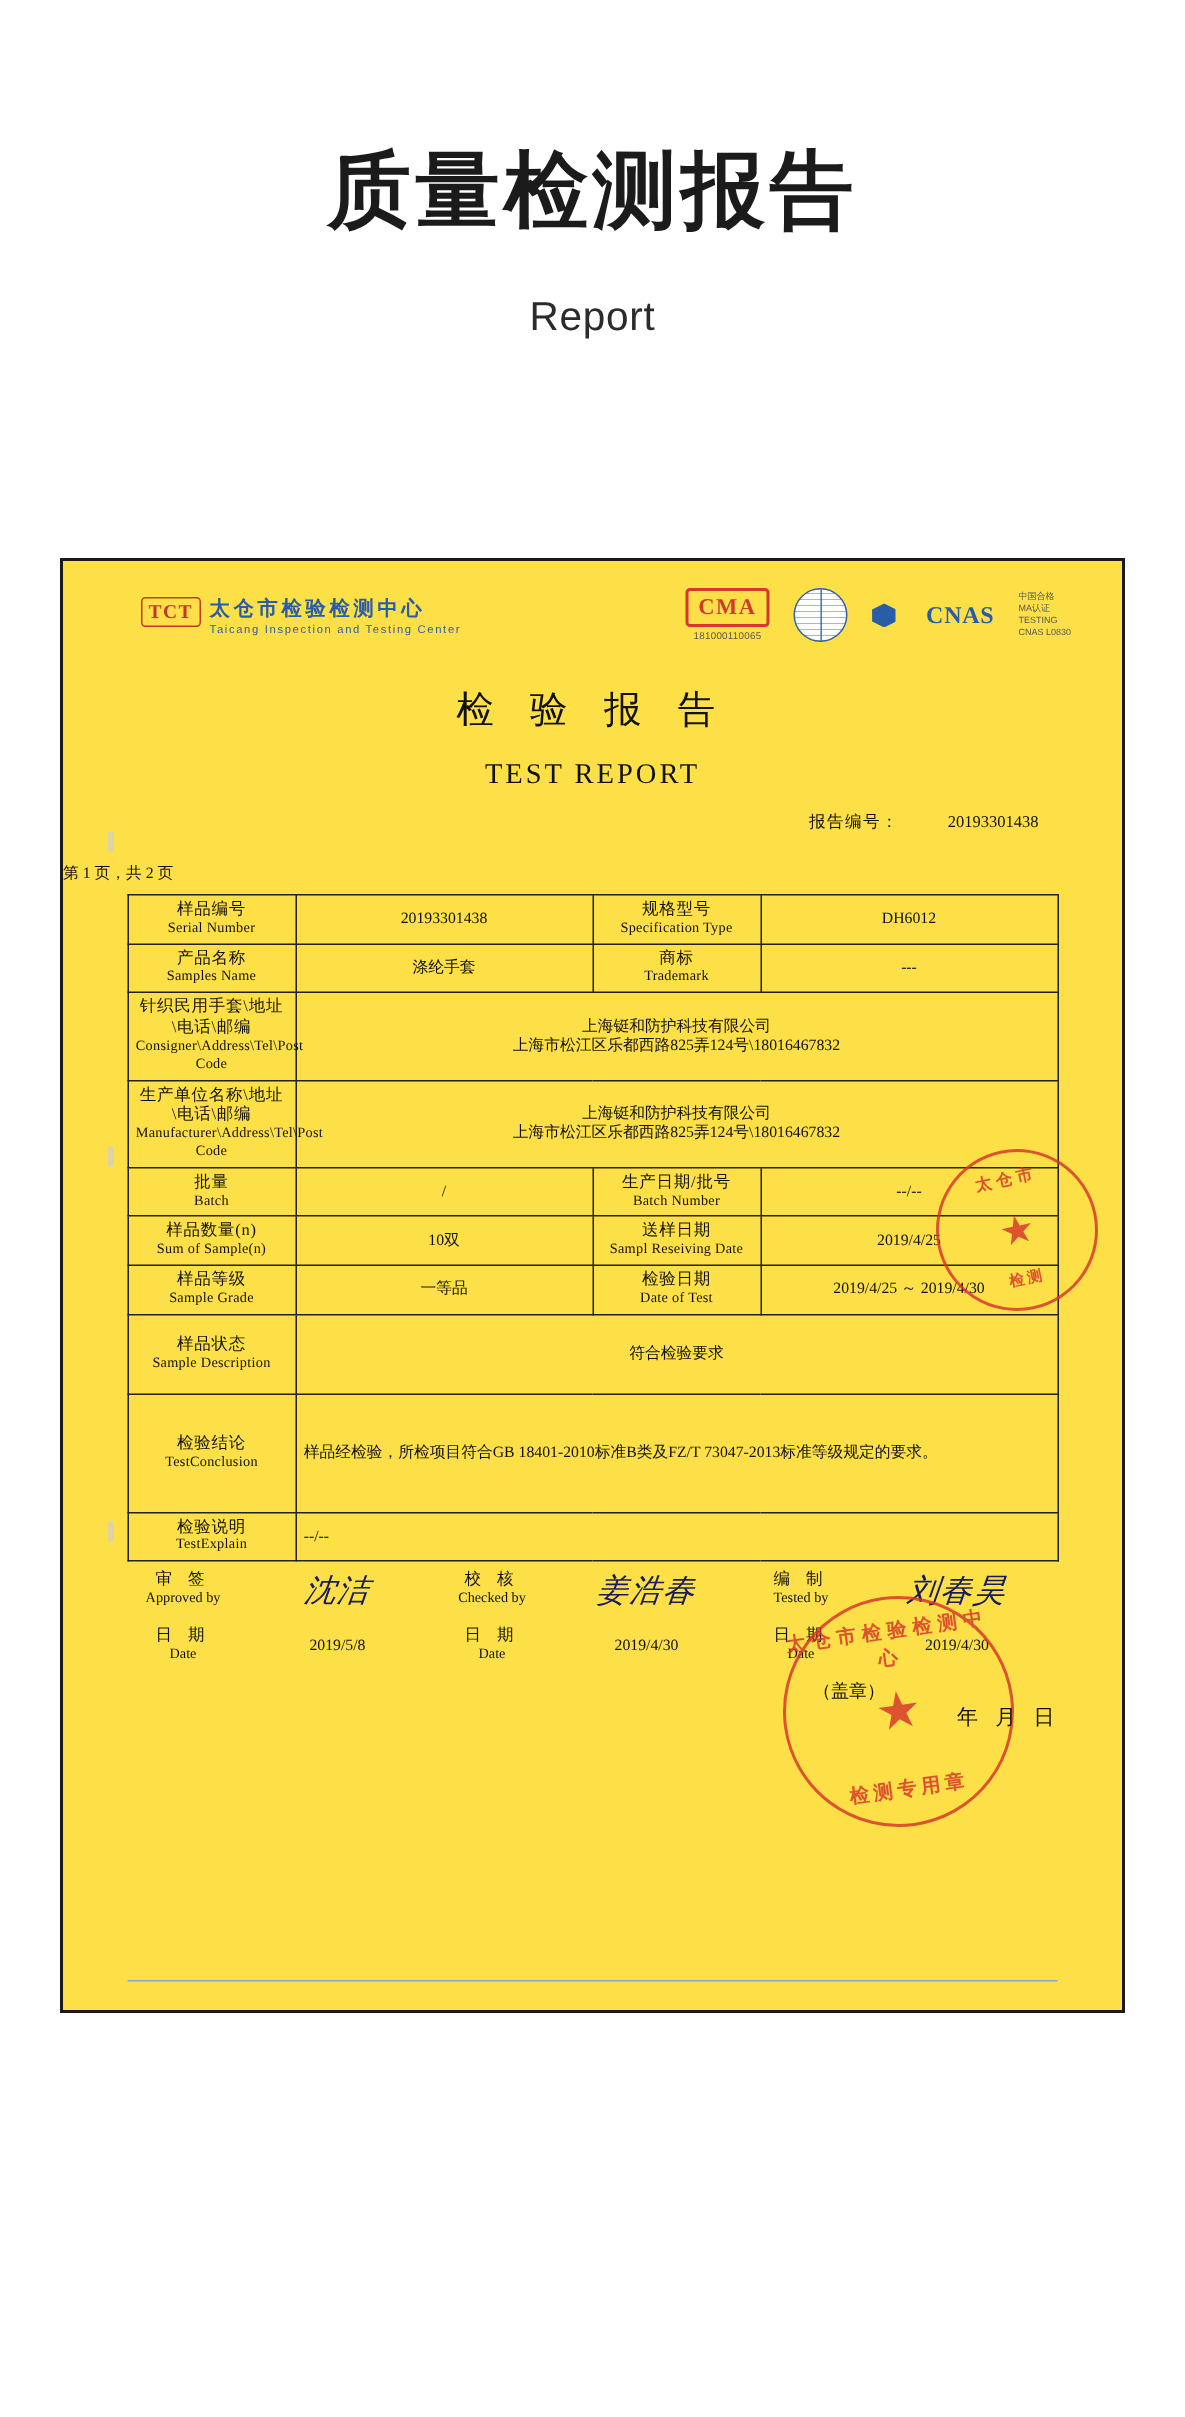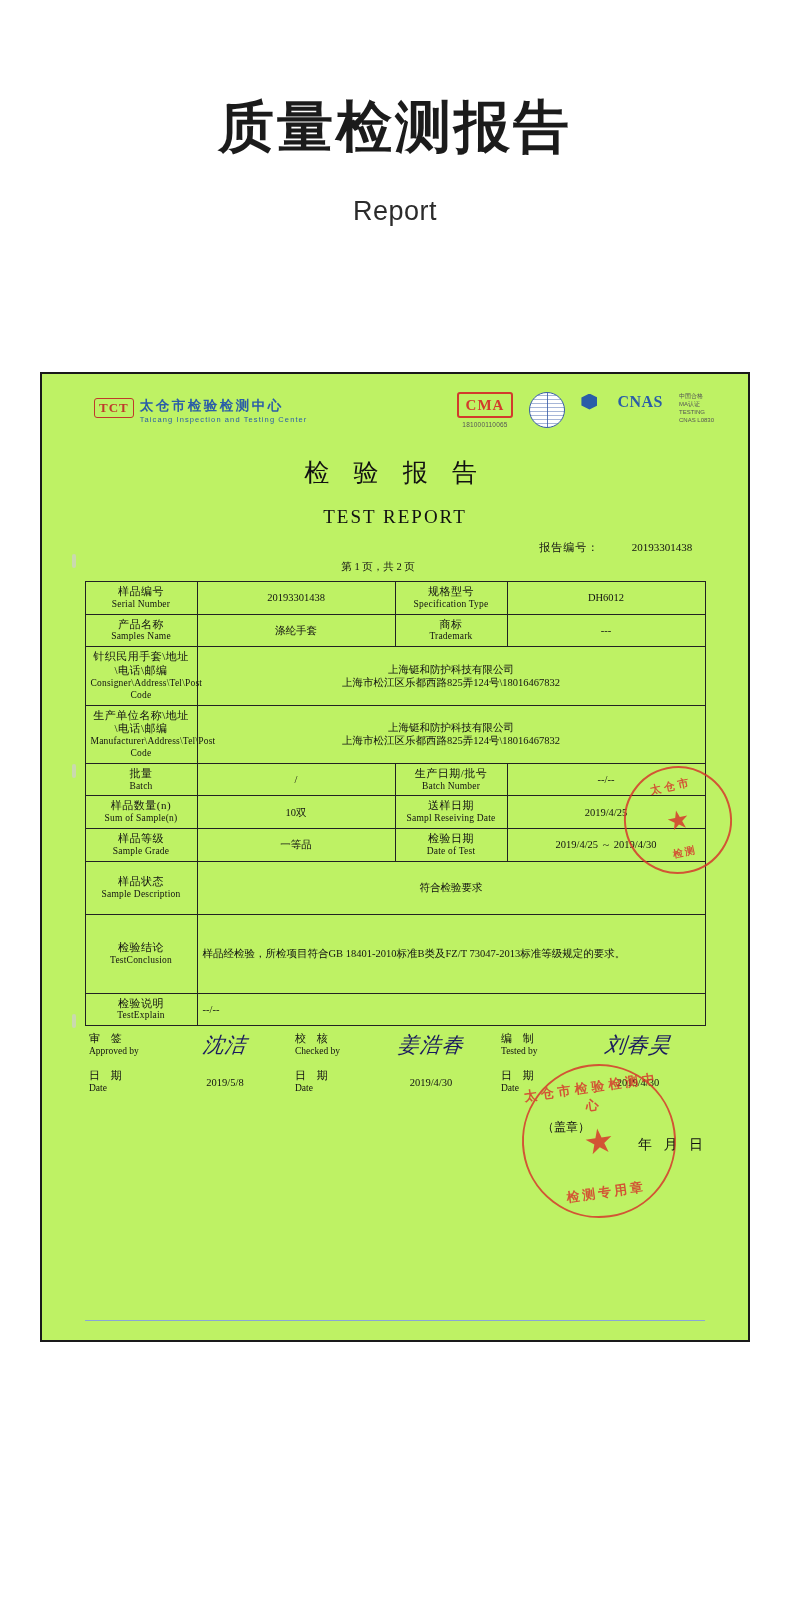--- a/index.html
+++ b/index.html
@@ -37,21 +37,21 @@
     letter-spacing: 0.5px;
   }
 
   
   .cert-wrap {
     position: absolute;
     left: 40px;
     top: 372px;
     width: 710px;
     height: 970px;
-    background: #bef264;
+    background: #fde047;
     border: 2px solid #1a1a1a;
     box-sizing: border-box;
     overflow: hidden;
   }
   .cert-inner {
     position: relative;
     width: 100%;
     height: 100%;
     padding: 0;
     box-sizing: border-box;
@@ -94,21 +94,21 @@
     font-size: 7.5px;
     letter-spacing: 1.1px;
     line-height: 1.3;
   }
 
   .badge-row {
     position: absolute;
     right: 34px;
     top: 18px;
     display: flex;
-    align-items: flex-start;
+    align-items: center;
     gap: 16px;
   }
   .badge {
     text-align: center;
     font-size: 7px;
     color: #444;
     line-height: 1.2;
   }
   .cma-box {
     border: 2px solid #d23b2c;
@@ -192,23 +192,23 @@
     margin-top: 12px;
     padding-right: 26px;
     text-align: right;
     font-family: "Liberation Serif", serif;
     font-size: 11px;
     color: #111;
   }
   .report-no .lbl { letter-spacing: 1px; }
   .report-no .val { display: inline-block; min-width: 120px; text-align: center; }
   .page-count {
-    margin-top: 5px;
+    margin-top: 20px;
     padding-right: 34px;
-    text-align: center;
+    text-align: left;
     font-family: "Liberation Serif", serif;
     font-size: 10.5px;
     color: #111;
   }
 
   
   table.cert {
     border-collapse: collapse;
     width: 620px;
     margin: 7px auto 0 auto;
@@ -242,21 +242,21 @@
     margin: 0 auto;
     table-layout: fixed;
     font-family: "Liberation Serif", serif;
   }
   table.sign td {
     padding: 5px 4px;
     font-size: 10.5px;
     color: #111;
     vertical-align: middle;
   }
-  .sg-lab { width: 74px; line-height: 1.25; }
+  .sg-lab { width: 74px; text-align: center; line-height: 1.25; }
   .sg-lab .cn { letter-spacing: 4px; font-size: 11px; }
   .sg-lab .en { font-size: 9.5px; letter-spacing: 0; }
   .sg-val { text-align: center; }
   .hand {
     font-family: "Liberation Serif", serif;
     font-style: italic;
     font-size: 21px;
     color: #1a1a5e;
     letter-spacing: 1px;
     transform: skewX(-6deg);

